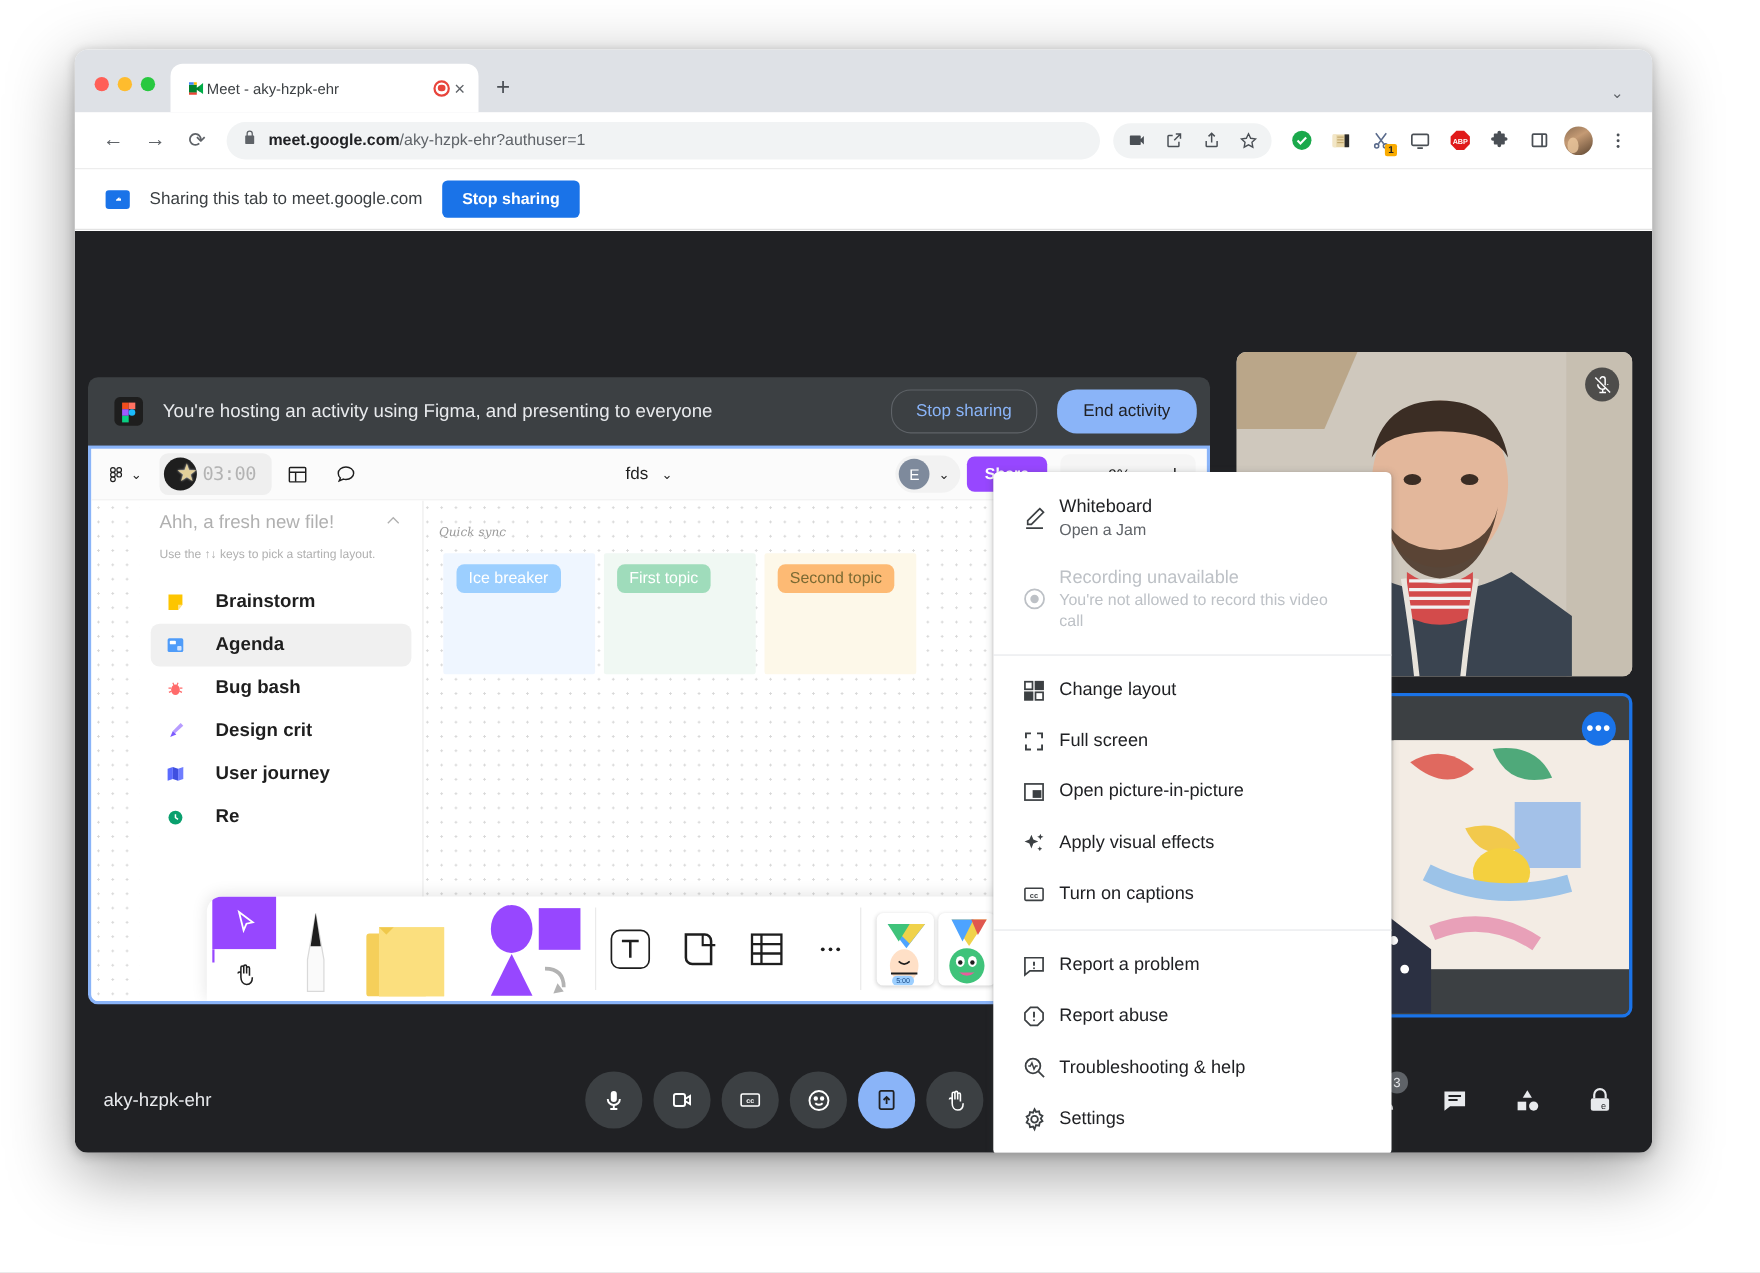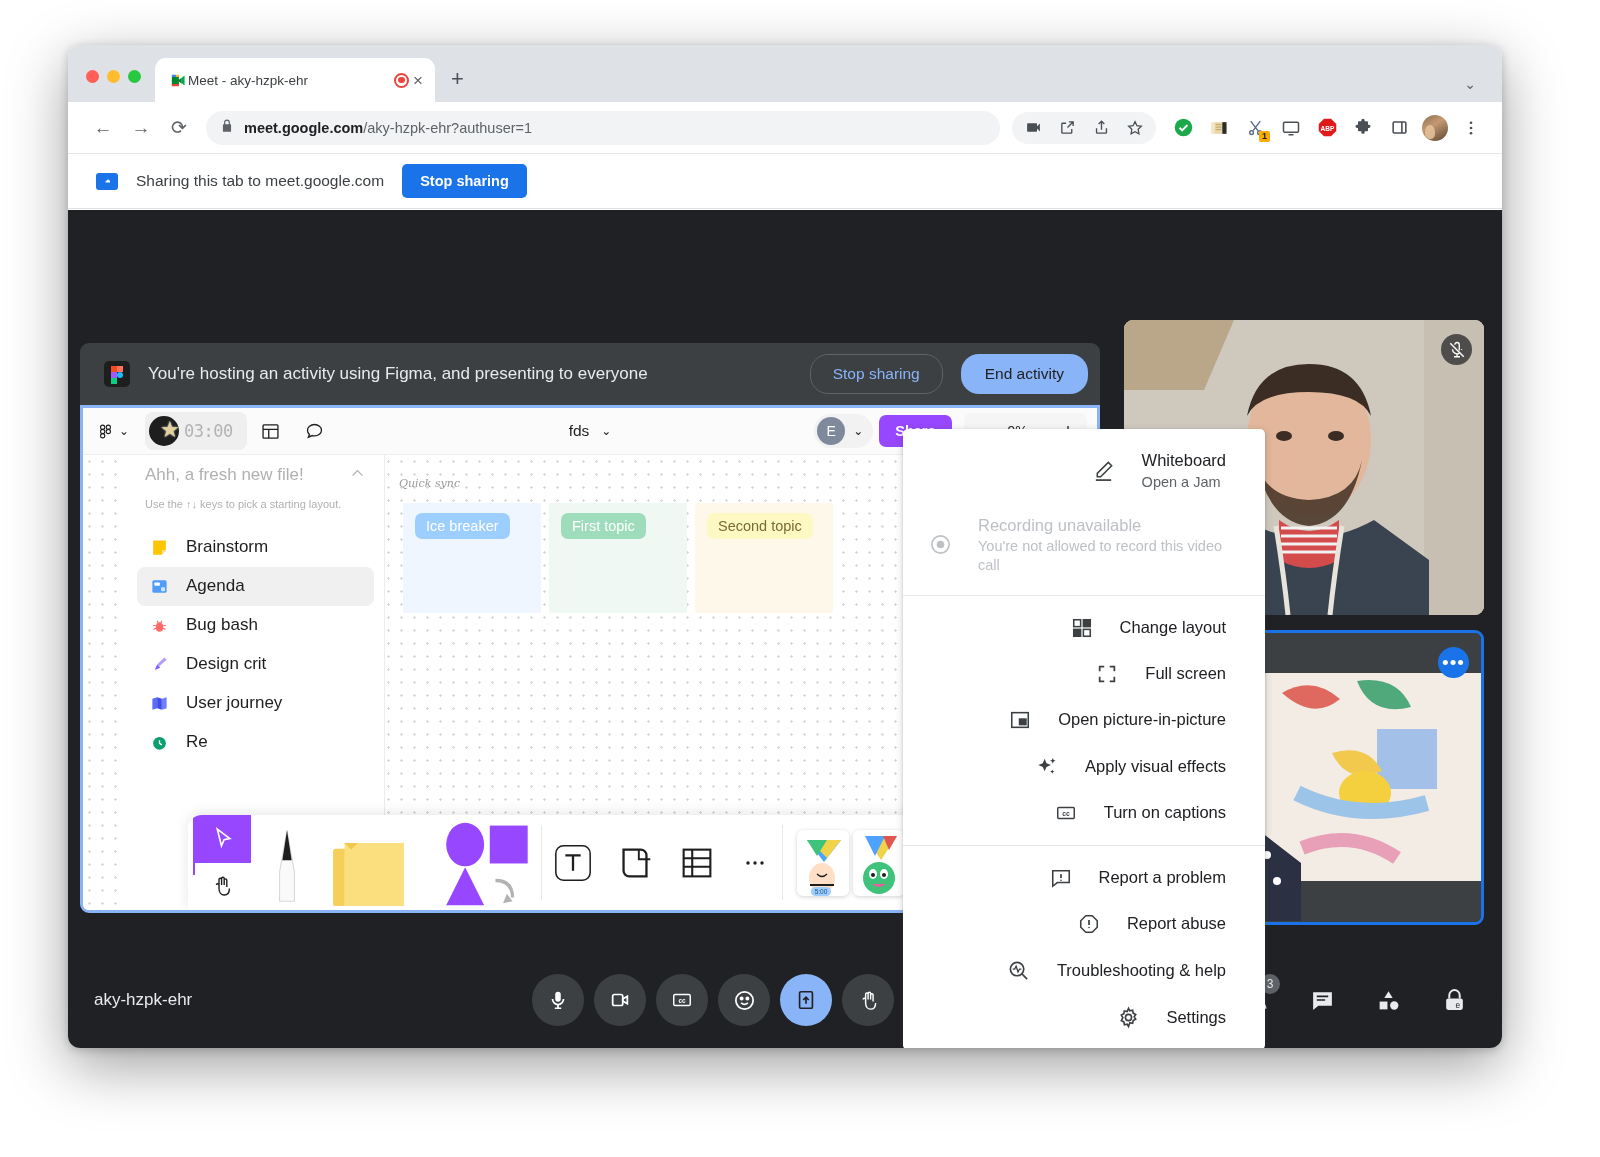--- a/index.html
+++ b/index.html
@@ -243,22 +243,22 @@
     position: absolute; left: 44px; top: 0px; width: 258px; bottom: 0;
     background: #fff; border-right: 1px solid #ececec;
     padding: 10px 10px 0 10px;
   }
   #panel-head {
     display: flex; align-items: flex-start; justify-content: space-between;
     color: #b0b0b0; font-size: 17px; padding: 0 8px; margin-bottom: 4px;
   }
   #panel-sub { color: #b0b0b0; font-size: 11px; line-height: 1.35; padding: 6px 8px 16px 8px; }
   .layout-item {
-    display: flex; align-items: center; gap: 16px;
-    padding: 9px 12px; border-radius: 8px; font-size: 17px; color: #1e1e1e;
+    display: flex; align-items: center; gap: 26px;
+    padding: 9px 12px; border-radius: 8px; font-size: 17px; color: #1e1e1e; font-weight: bold;
   }
   .layout-item.active { background: #f0f0f0; }
   .li-ico { width: 21px; height: 21px; flex: 0 0 21px; display:flex;align-items:center;justify-content:center;}
 
   #board-area { position: absolute; left: 302px; top: 0; right: 0; bottom: 0; }
   #board-title {
     position: absolute; left: 14px; top: 22px;
     font-family: "DejaVu Serif", serif; font-style: italic;
     font-size: 11px; color: #9a9a9a;
   }
@@ -356,23 +356,23 @@
 
   
   #more-menu {
     position: absolute; left: 835px; top: 219px;
     width: 362px; background: #fff;
     border-radius: 5px;
     box-shadow: 0 2px 6px 2px rgba(60,64,67,0.15), 0 1px 2px rgba(60,64,67,0.3);
     padding: 9px 0; z-index: 40;
   }
   .mi {
-    display: flex; align-items: center; gap: 25px;
+    display: flex; align-items: center; gap: 10px;
     padding: 12px 39px 12px 24px;
-    font-size: 16.5px; color: #202124; justify-content: flex-end;
+    font-size: 16.5px; color: #202124;
   }
   .mi .mico { width: 26px; flex: 0 0 26px; display: flex; align-items: center; justify-content: center; color: #3c4043; }
   .mi .mtxt { line-height: 1.25; }
   .mi .msub { font-size: 14.5px; color: #5f6368; margin-top: 2px; }
   .mi.disabled, .mi.disabled .mico { color: #bdc1c6; }
   .mi.disabled .msub { color: #bdc1c6; }
   .m-sep { height: 1px; background: #e4e6e9; margin: 9px 0; }
 </style>
 </head>
 <body>
@@ -665,21 +665,21 @@
           <div id="board-area">
             <div id="board-title">Quick sync</div>
 
             <div class="topic-col" style="left:164px;background:#f0f8f3">
               <span class="topic-tag" style="background:#9fdcbb;color:#fff">First topic</span>
             </div>
             <div class="topic-col" style="left:18px;background:#eff6ff">
               <span class="topic-tag" style="background:#9ccfff;color:#fff">Ice breaker</span>
             </div>
             <div class="topic-col" style="left:310px;background:#fdf8e9">
-              <span class="topic-tag" style="background:#fef9c3;color:#7a6a33">Second topic</span>
+              <span class="topic-tag" style="background:#fdba74;color:#7a6a33">Second topic</span>
             </div>
           </div>
 
           <div id="tool-dock">
             <div class="cursor-stack">
               <div class="cursor-top">
                 <svg viewBox="0 0 24 24" width="25" height="25" fill="none" stroke="#fff" stroke-width="1.6">
                     <path d="M7 3l12 9-5.5 1.2L11 19z"></path>
                   </svg>
               </div>

